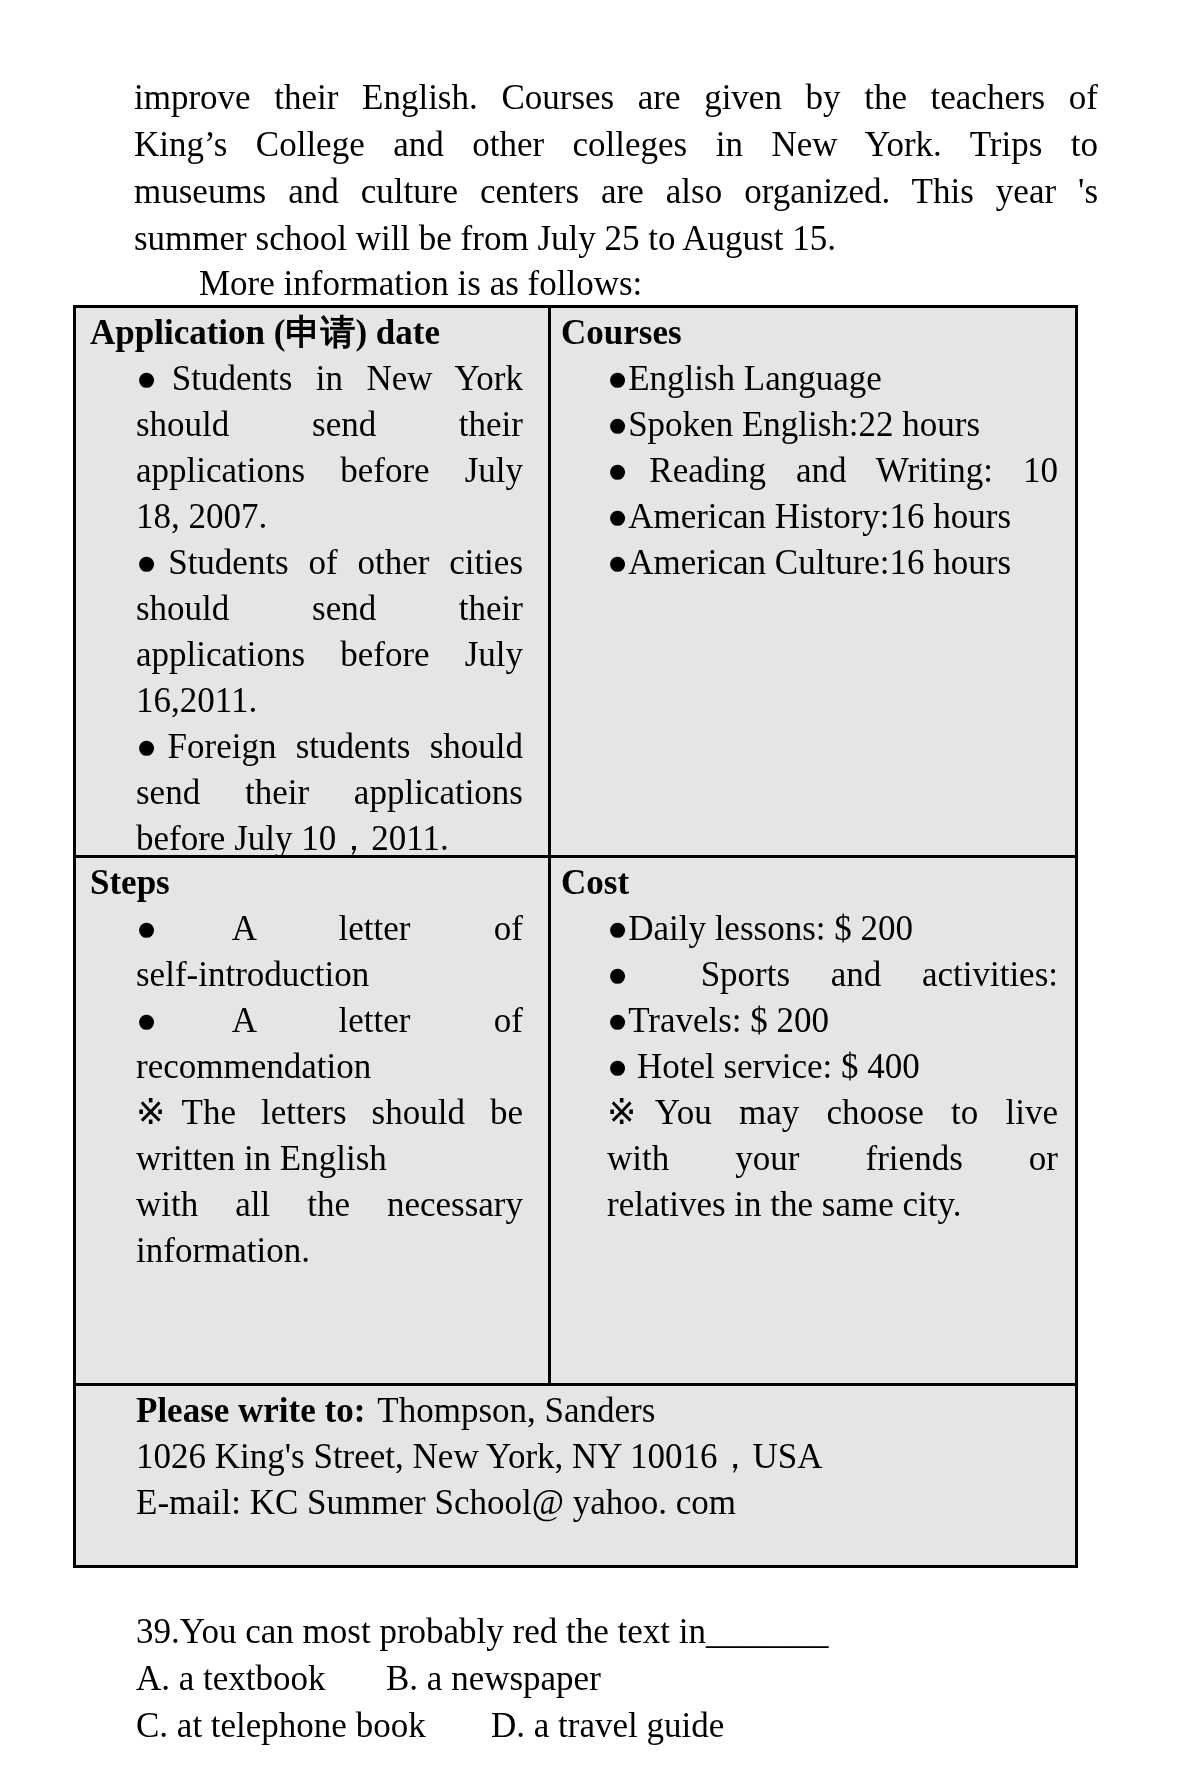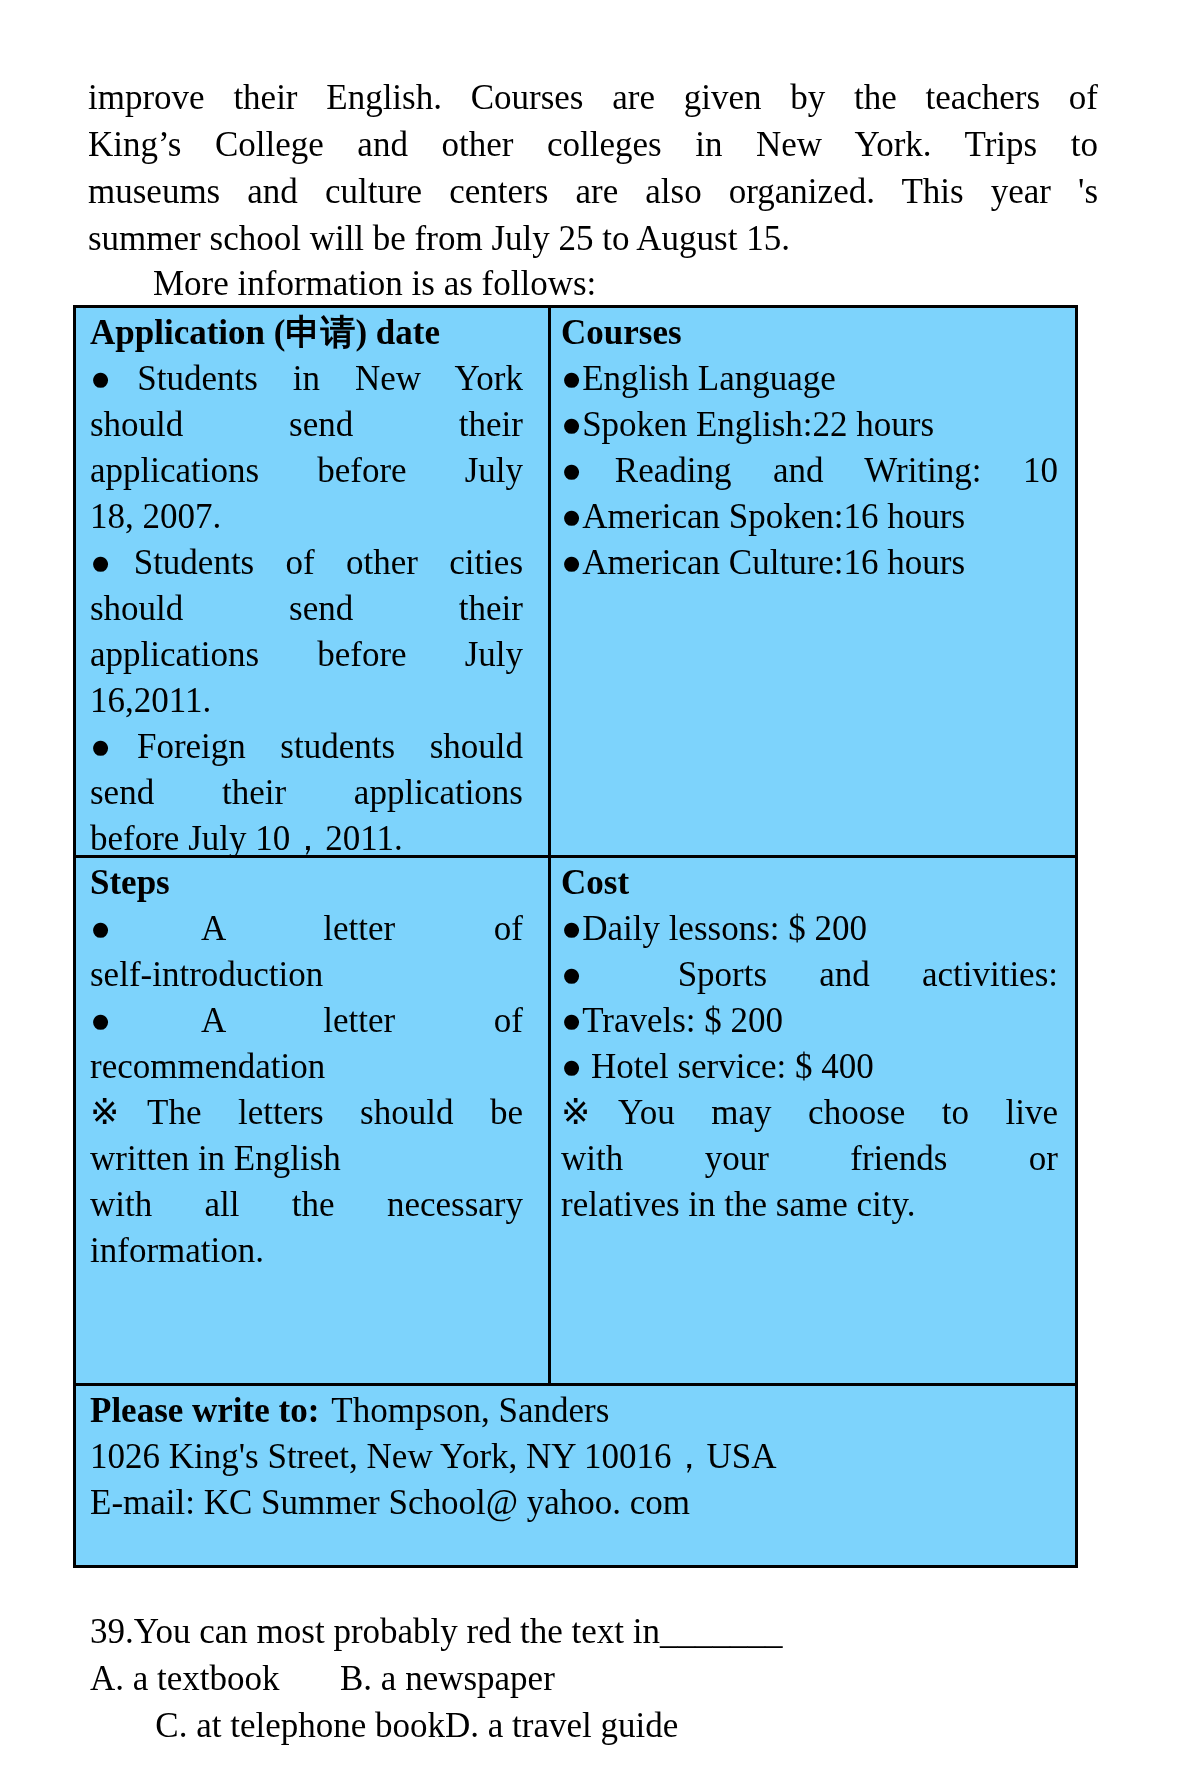--- a/index.html
+++ b/index.html
@@ -4,51 +4,51 @@
 <style>
   html,body{margin:0;padding:0;}
   body{
     width:1200px;height:1792px;
     background:#ffffff;color:#000000;
     font-family:"Liberation Serif","DejaVu Serif","DejaVu Sans",serif;
     font-size:35px;
     position:relative;
     overflow:hidden;
   }
-  .ln{line-height:47px;min-height:47px;white-space:normal;}
+  .ln{line-height:47px;min-height:47px;white-space:normal;margin-left:46px;}
   .j{text-align:justify;text-align-last:justify;}
   .b{font-weight:bold;text-align:center;}
 
   .intro{position:absolute;left:88px;top:74px;width:1010px;}
 
   .more{position:absolute;left:153px;top:260px;width:900px;}
 
   .info-table{
     position:absolute;left:73px;top:305px;width:1005px;
     box-sizing:border-box;
     border:3px solid #000;
     display:grid;
     grid-template-columns:475px 524px;
     grid-template-rows:550px 528px 179px;
-    background:#7dd3fc;
+    background:#e5e5e5;
   }
   .cell{box-sizing:border-box;overflow:hidden;}
   .cell .ln{line-height:46px;min-height:46px;}
   .hdr{font-weight:bold;line-height:46px;}
   .c-app,.c-steps{border-right:3px solid #000;padding:2px 25px 0 14px;}
   .c-courses,.c-cost{padding:2px 17px 0 10px;}
   .c-app,.c-courses{border-bottom:3px solid #000;}
   .c-steps,.c-cost{border-bottom:3px solid #000;}
   .c-contact{grid-column:1 / 3;padding:2px 20px 0 14px;}
   .contact-name{margin-left:12px;}
 
   .question{position:absolute;left:90px;top:1608px;width:1040px;}
   .question .ln{line-height:47px;}
   .optA{display:inline-block;width:250px;}
-  .optC{display:inline-block;width:355px;text-align:right;}
+  .optC{display:inline-block;width:355px;}
 </style>
 </head>
 <body>
 
 <div>
 
   <div class="intro">
     <div class="ln j">improve their English. Courses are given by the teachers of</div>
     <div class="ln j">King’s College and other colleges in New York. Trips to</div>
     <div class="ln j">museums and culture centers are also organized. This year 's</div>
@@ -72,21 +72,21 @@
       <div class="ln j">●Foreign students should</div>
       <div class="ln j">send their applications</div>
       <div class="ln">before July 10，2011.</div>
     </div>
 
     <div class="cell c-courses">
       <div class="hdr">Courses</div>
       <div class="ln">●English Language</div>
       <div class="ln">●Spoken English:22 hours</div>
       <div class="ln j">●Reading and Writing: 10</div>
-      <div class="ln">●American Spoken:16 hours</div>
+      <div class="ln">●American History:16 hours</div>
       <div class="ln">●American Culture:16 hours</div>
     </div>
 
     <div class="cell c-steps">
       <div class="hdr">Steps</div>
       <div class="ln j">●A letter of</div>
       <div class="ln">self-introduction</div>
       <div class="ln j">●A letter of</div>
       <div class="ln">recommendation</div>
       <div class="ln j">※The letters should be</div>

